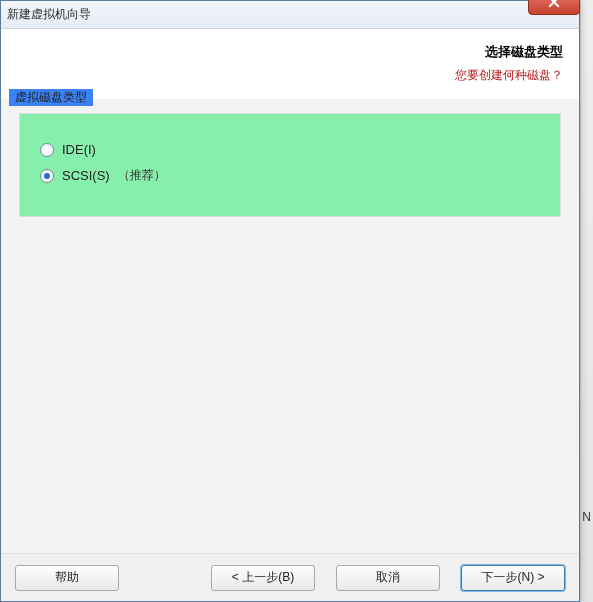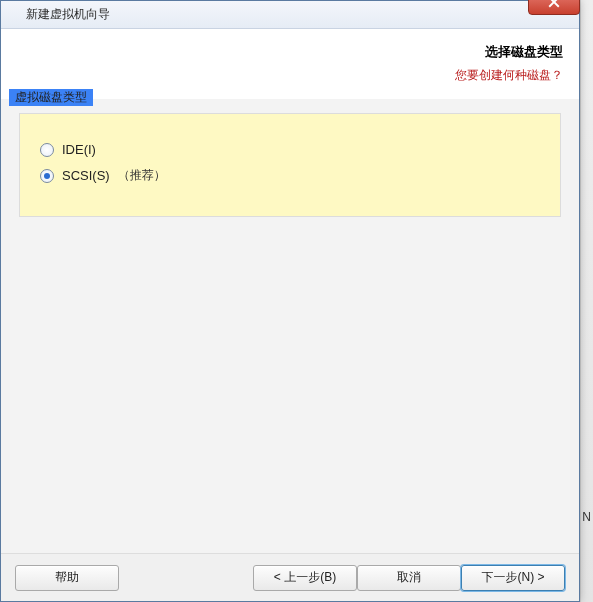--- a/index.html
+++ b/index.html
@@ -16,21 +16,21 @@
       width: 580px; height: 602px;
       background: #fff;
       border: 1px solid #5a7aa0;
       box-shadow: 0 0 8px rgba(0,0,0,.25);
     }
     .titlebar {
       height: 28px;
       background: linear-gradient(#f3f6fb, #e6ecf5);
       border-bottom: 1px solid #c9d3e2;
       display: flex; align-items: center;
-      padding: 0 0 0 25px;
+      padding: 0 0 0 6px;
       color: #2b2b2b;
       position: relative;
     }
     .titlebar .title { font-size: 12px; }
     .close-btn {
       position: absolute; right: -1px; top: -10px;
       width: 52px; height: 24px;
       background: linear-gradient(#e67a6f, #c8402f);
       border: 1px solid #8e2c20;
       border-radius: 0 0 4px 4px;
@@ -47,21 +47,21 @@
     .header-title { font-weight: bold; font-size: 13px; margin-left: 14px; }
     .header-sub { margin: 6px 0 0 38px; font-size: 12px; color: #b91c1c; }
     .content {
       position: absolute;
       top: 98px; bottom: 48px; left: 0; right: 0;
       padding: 14px 18px;
       background: #f3f3f3;
     }
     .groupbox {
       border: 1px solid #dcdcdc;
-      background: #fef9c3;
+      background: #86efac;
       padding: 18px 16px 22px 16px;
       position: relative;
     }
     .group-label {
       position: absolute; top: -10px; left: 8px;
       background: #3b82f6;
       padding: 0 6px;
       font-size: 12px;
       color: #222;
     }
@@ -85,20 +85,21 @@
       border-radius: 50%;
     }
     .hint { margin-left: 8px; color: #333; font-size: 12px;}
     .footer {
       position: absolute; left: 0; right: 0; bottom: 0;
       height: 48px;
       background: #f0f0f0;
       border-top: 1px solid #ddd;
       display: flex; align-items: center;
       padding: 0 14px;
+      gap: 21px;
     }
     .spacer { flex: 1; }
     .btn {
       min-width: 104px; height: 26px;
       background: linear-gradient(#fdfdfd,#e9e9e9);
       border: 1px solid #a9a9a9;
       border-radius: 3px;
       font-size: 12px;
       color: #222;
       display: inline-flex; align-items: center; justify-content: center;

